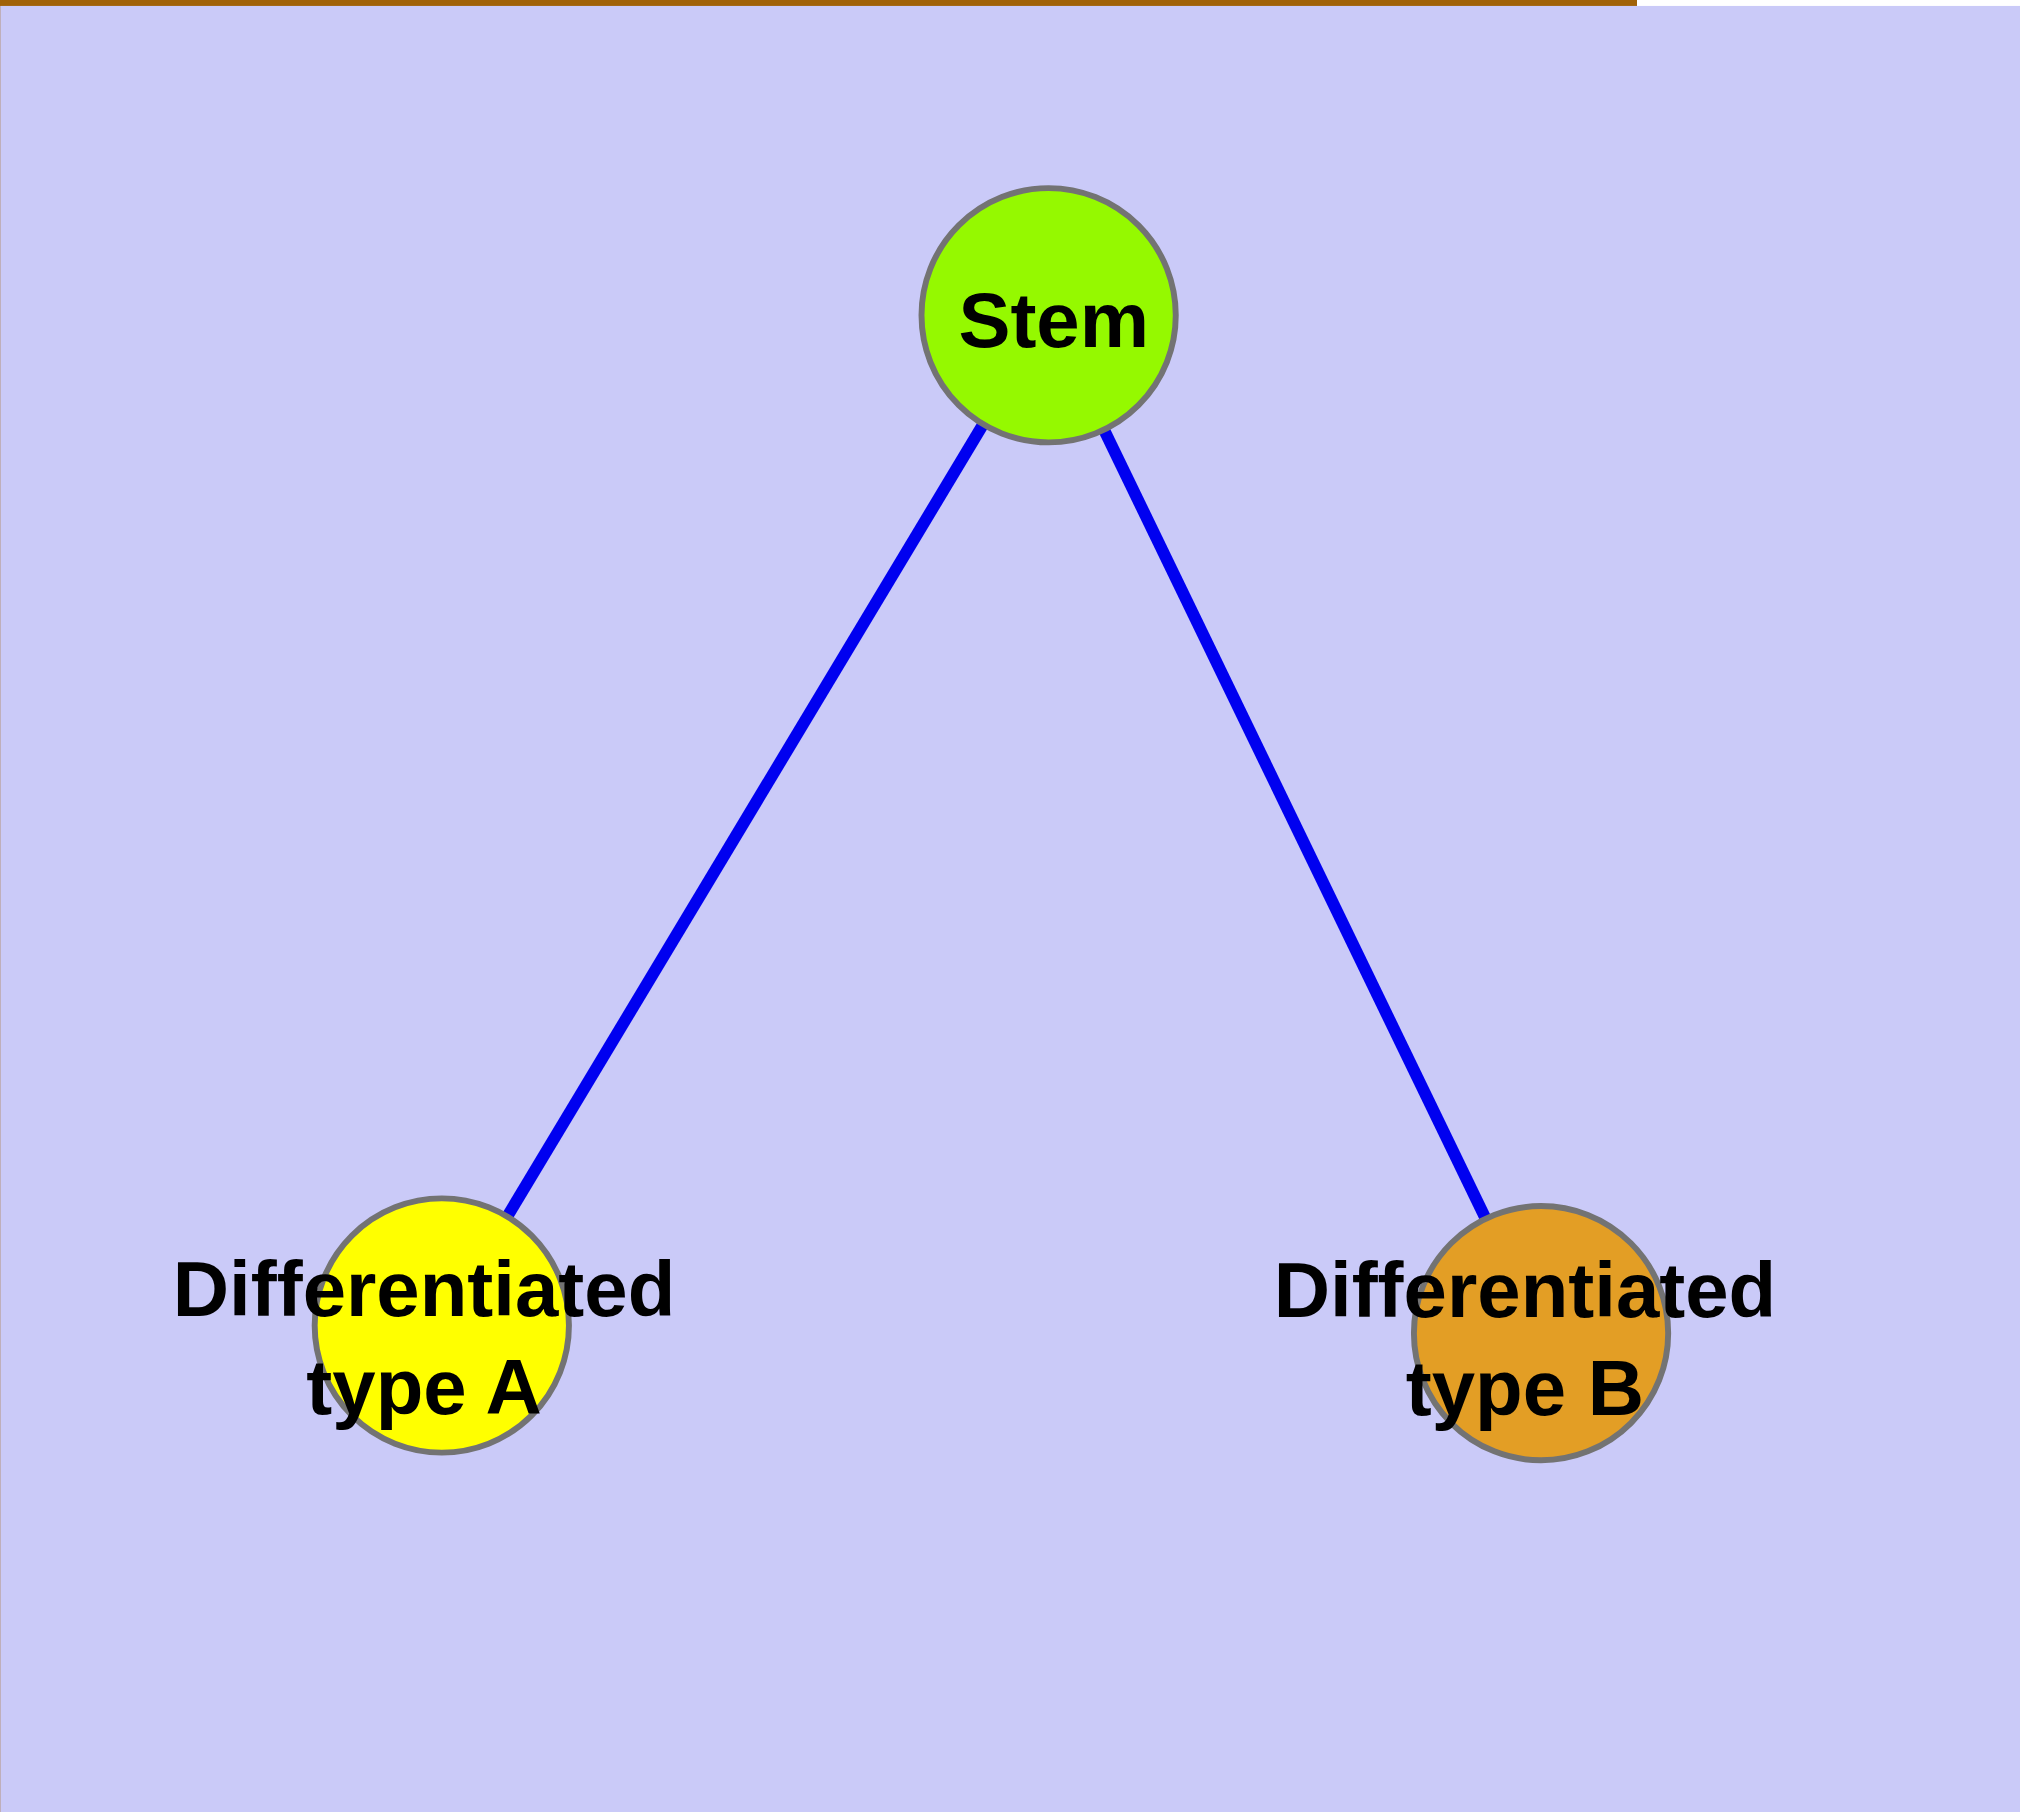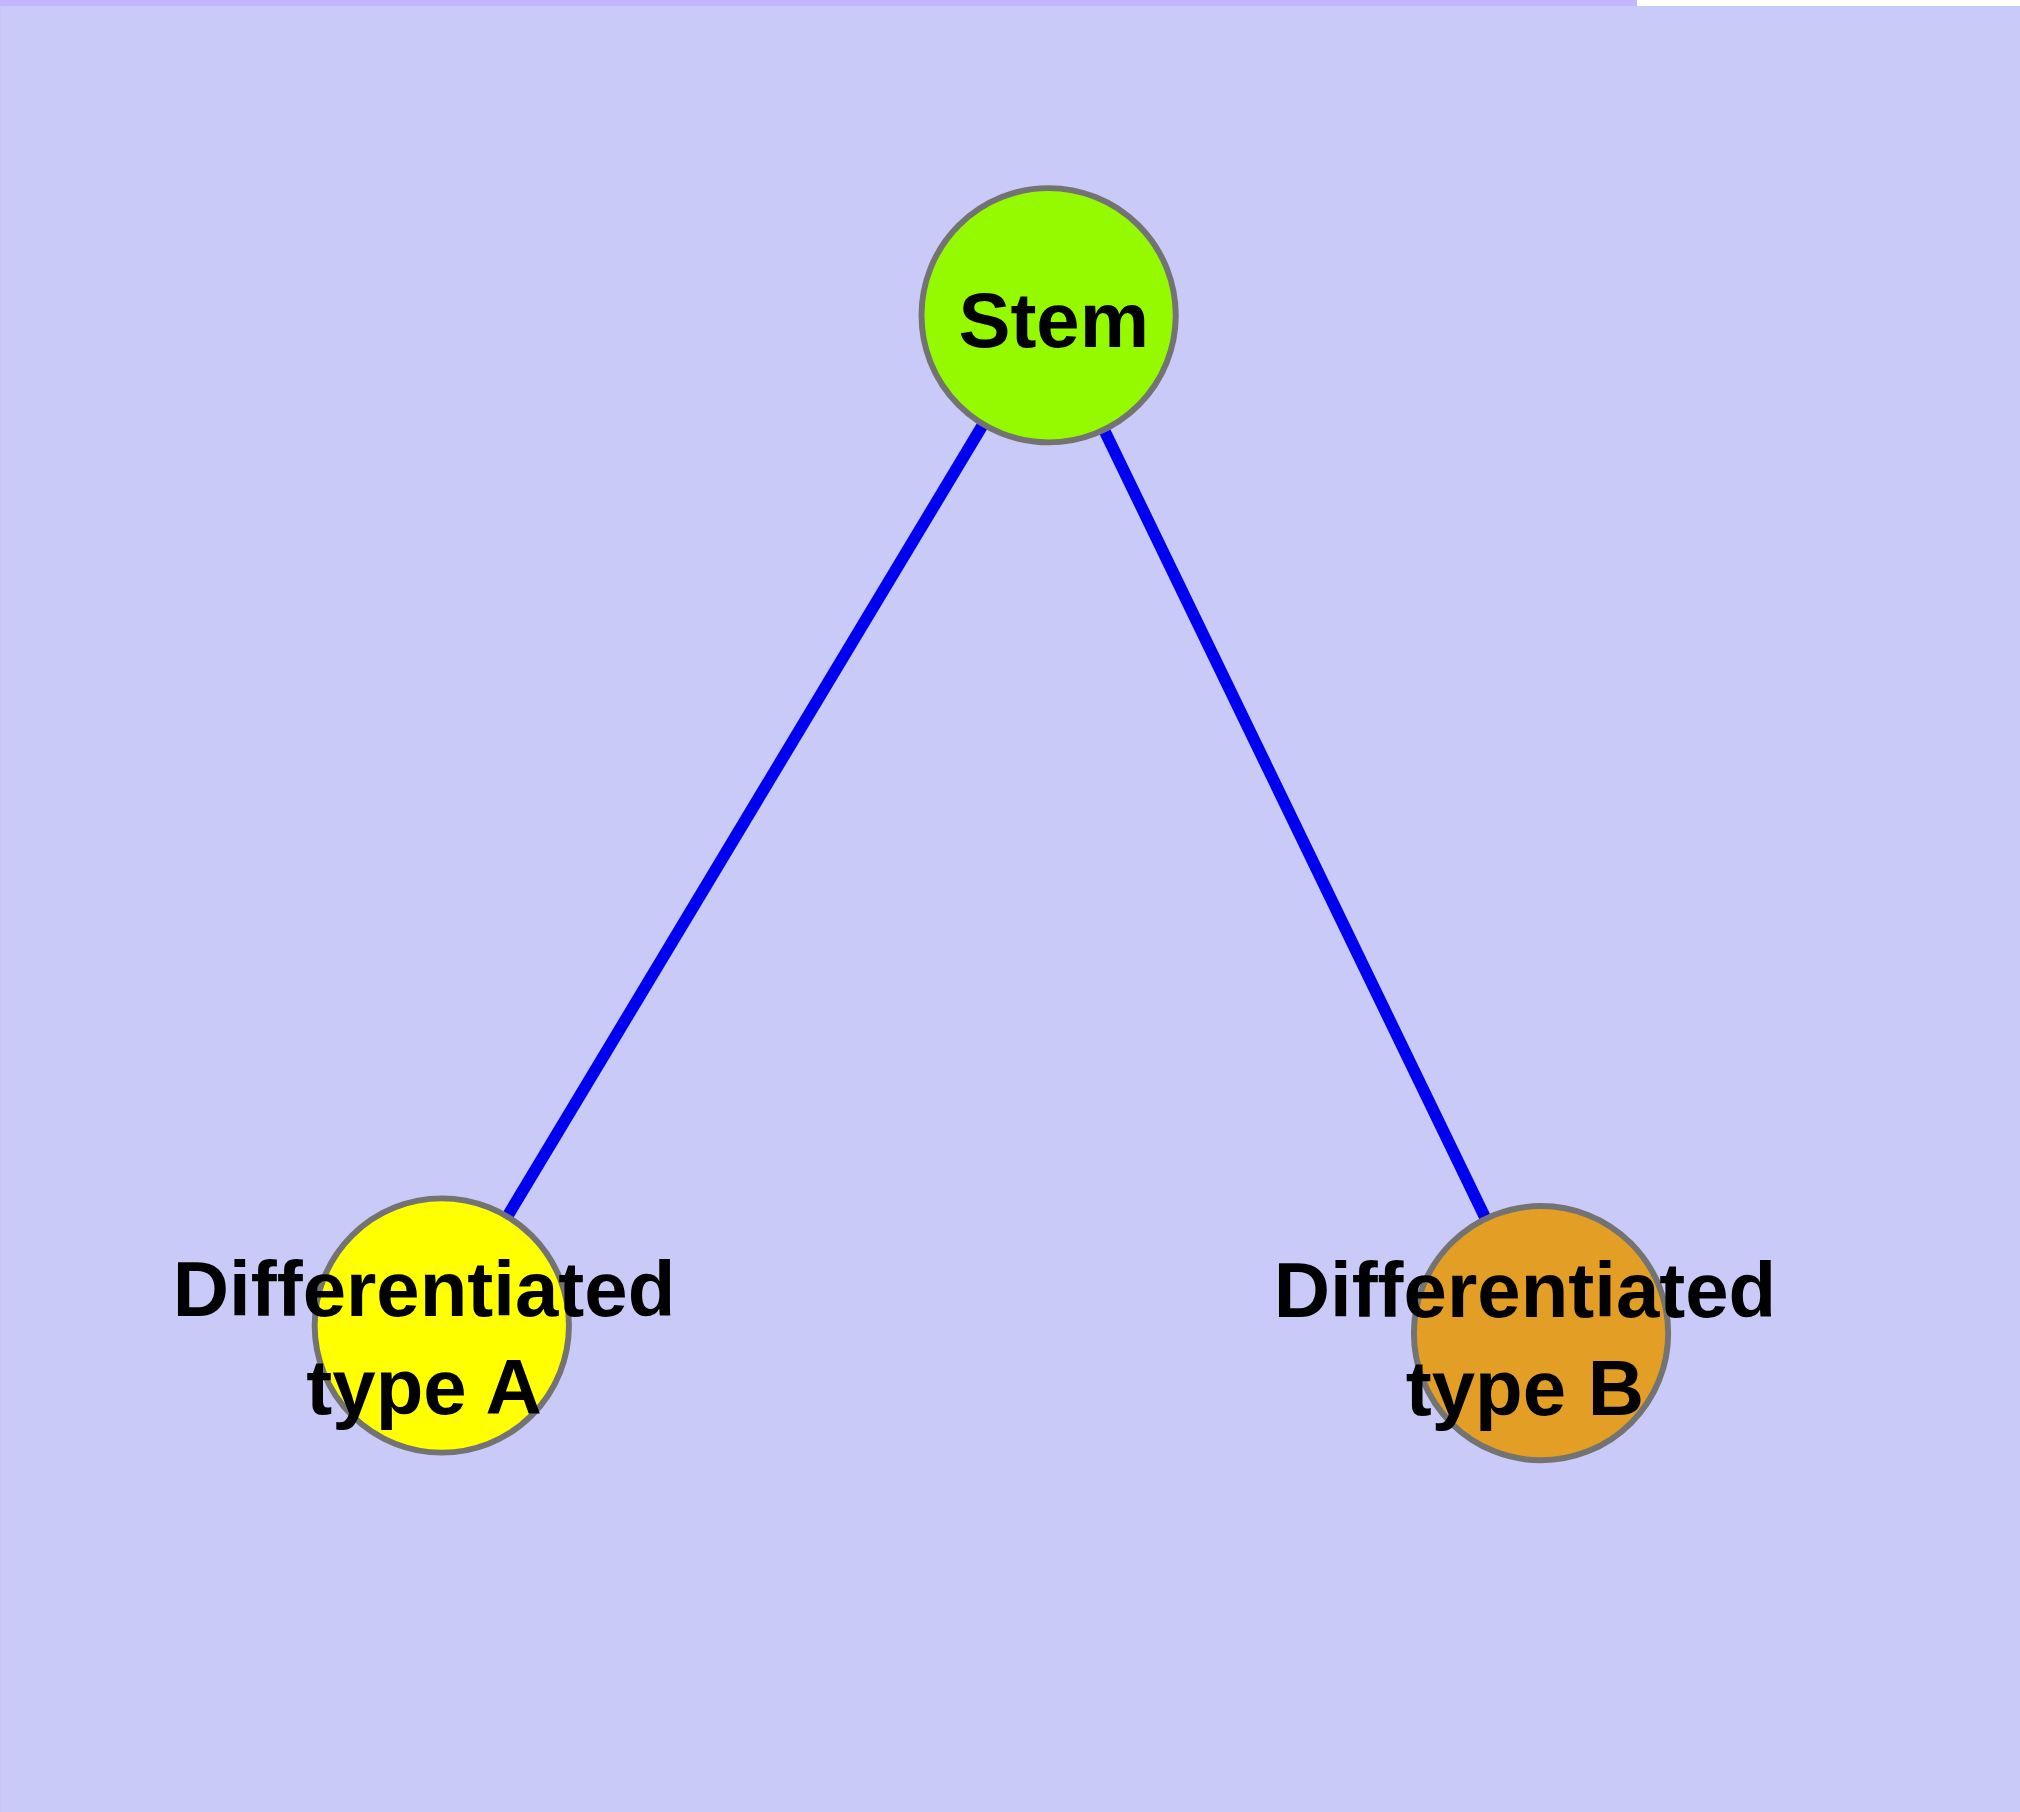--- a/index.html
+++ b/index.html
@@ -8,21 +8,21 @@
     background: #ffffff;
     width: 2021px;
     height: 1812px;
     overflow: hidden;
     font-family: "Liberation Sans", "DejaVu Sans", sans-serif;
   }
   #stage {
     position: relative;
     width: 1637px;
     height: 1812px;
-    background: #c4b5fd;
+    background: #a16207;
   }
   svg { display: block; }
   .node-label {
     font-family: "Liberation Sans", "DejaVu Sans", sans-serif;
     font-weight: bold;
     font-size: 92px;
     text-anchor: middle;
   }
 </style>
 </head>

